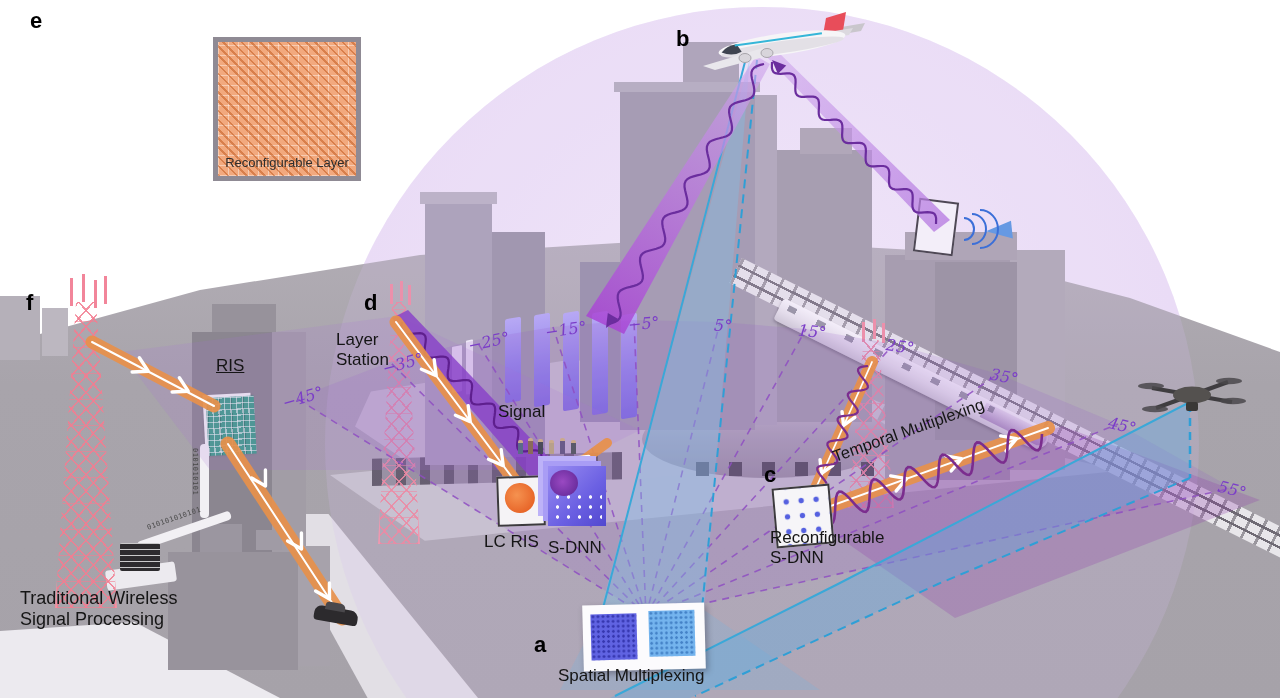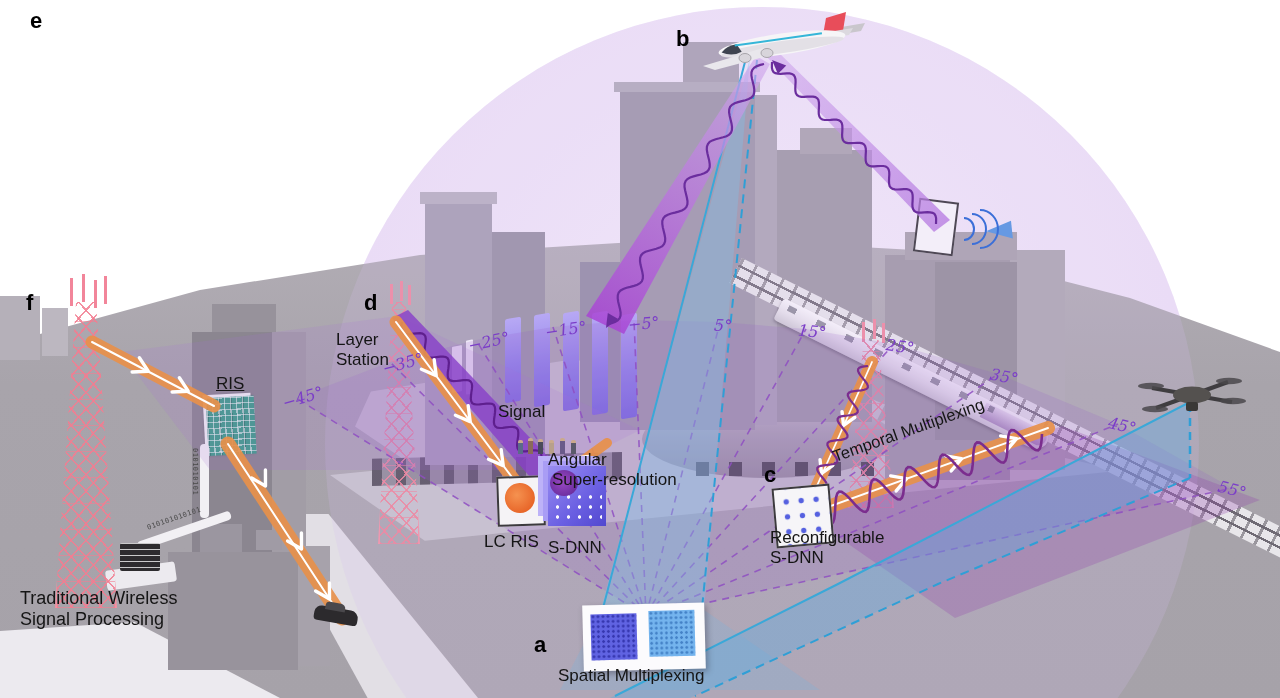--- a/index.html
+++ b/index.html
@@ -352,26 +352,22 @@
   <div class="pl" style="left:764px;top:462px;">c</div>
   <div class="pl" style="left:364px;top:290px;">d</div>
   <div class="pl" style="left:30px;top:8px;">e</div>
   <div class="pl" style="left:26px;top:290px;">f</div>
 
   <div class="lab" style="left:336px;top:330px;">
     <span>Layer</span>
       <br>
     <span>Station</span>
   </div>
-  <div class="lab" style="left:216px;top:374px;text-decoration:underline;">RIS</div>
+  <div class="lab" style="left:216px;top:356px;text-decoration:underline;">RIS</div>
   <div class="lab" style="left:498px;top:402px;">Signal</div>
-  <div class="lab" style="left:548px;top:450px;">
-    <span>Angular</span><br>
-    <span style="position:relative;left:4px;">Super-resolution</span>
-  </div>
   <div class="lab" style="left:484px;top:532px;">LC RIS</div>
   <div class="lab" style="left:548px;top:538px;">S-DNN</div>
   <div class="lab" style="left:770px;top:528px;">
     <span>Reconfigurable</span>
       <br>
     <span>S-DNN</span>
   </div>
   <div class="lab" style="left:830px;top:448px;transform:rotate(-19.5deg);transform-origin:0 0;font-size:16.5px;">Temporal Multiplexing</div>
   <div class="lab" style="left:558px;top:666px;width:176px;text-align:left;">Spatial Multiplexing</div>
   <div class="lab" style="left:20px;top:588px;font-size:18px;">
@@ -388,14 +384,17 @@
   <div class="ang" style="left:468px;top:332px;transform:rotate(-12deg);">−25°</div>
   <div class="ang" style="left:545px;top:320px;transform:rotate(-8deg);">−15°</div>
   <div class="ang" style="left:628px;top:314px;transform:rotate(-5deg);">−5°</div>
   <div class="ang" style="left:714px;top:316px;transform:rotate(3deg);">5°</div>
   <div class="ang" style="left:798px;top:322px;transform:rotate(6deg);">15°</div>
   <div class="ang" style="left:886px;top:337px;transform:rotate(8deg);">25°</div>
   <div class="ang" style="left:990px;top:367px;transform:rotate(11deg);">35°</div>
   <div class="ang" style="left:1108px;top:416px;transform:rotate(13deg);">45°</div>
   <div class="ang" style="left:1218px;top:480px;transform:rotate(15deg);">55°</div>
 
+  <div class="inset reconf-sq">
+    <div class="sq-cap">Reconfigurable Layer</div>
+  </div>
 
 </div>
 
 </body></html>

